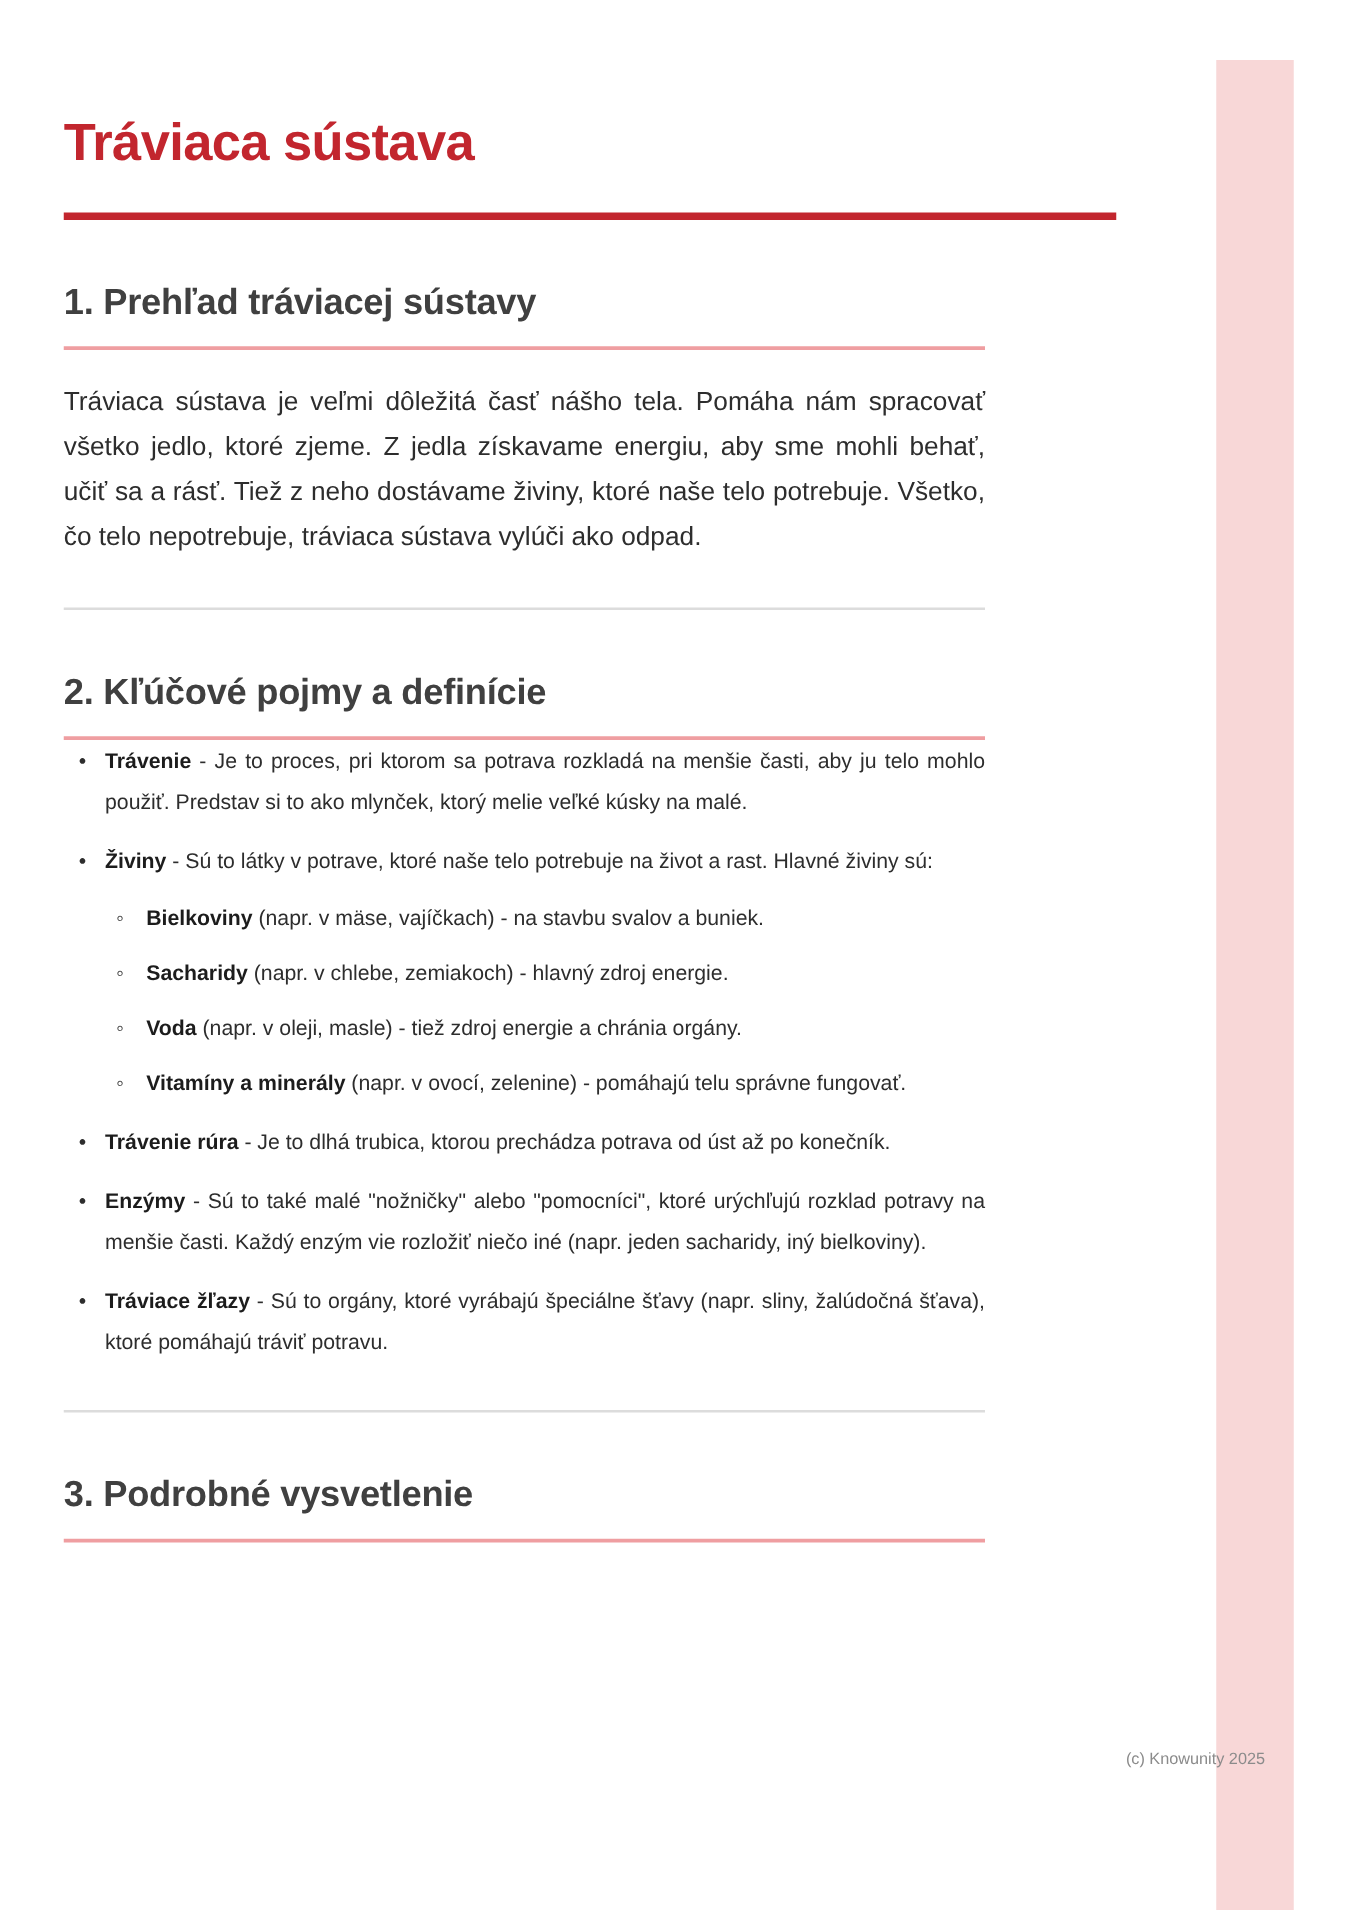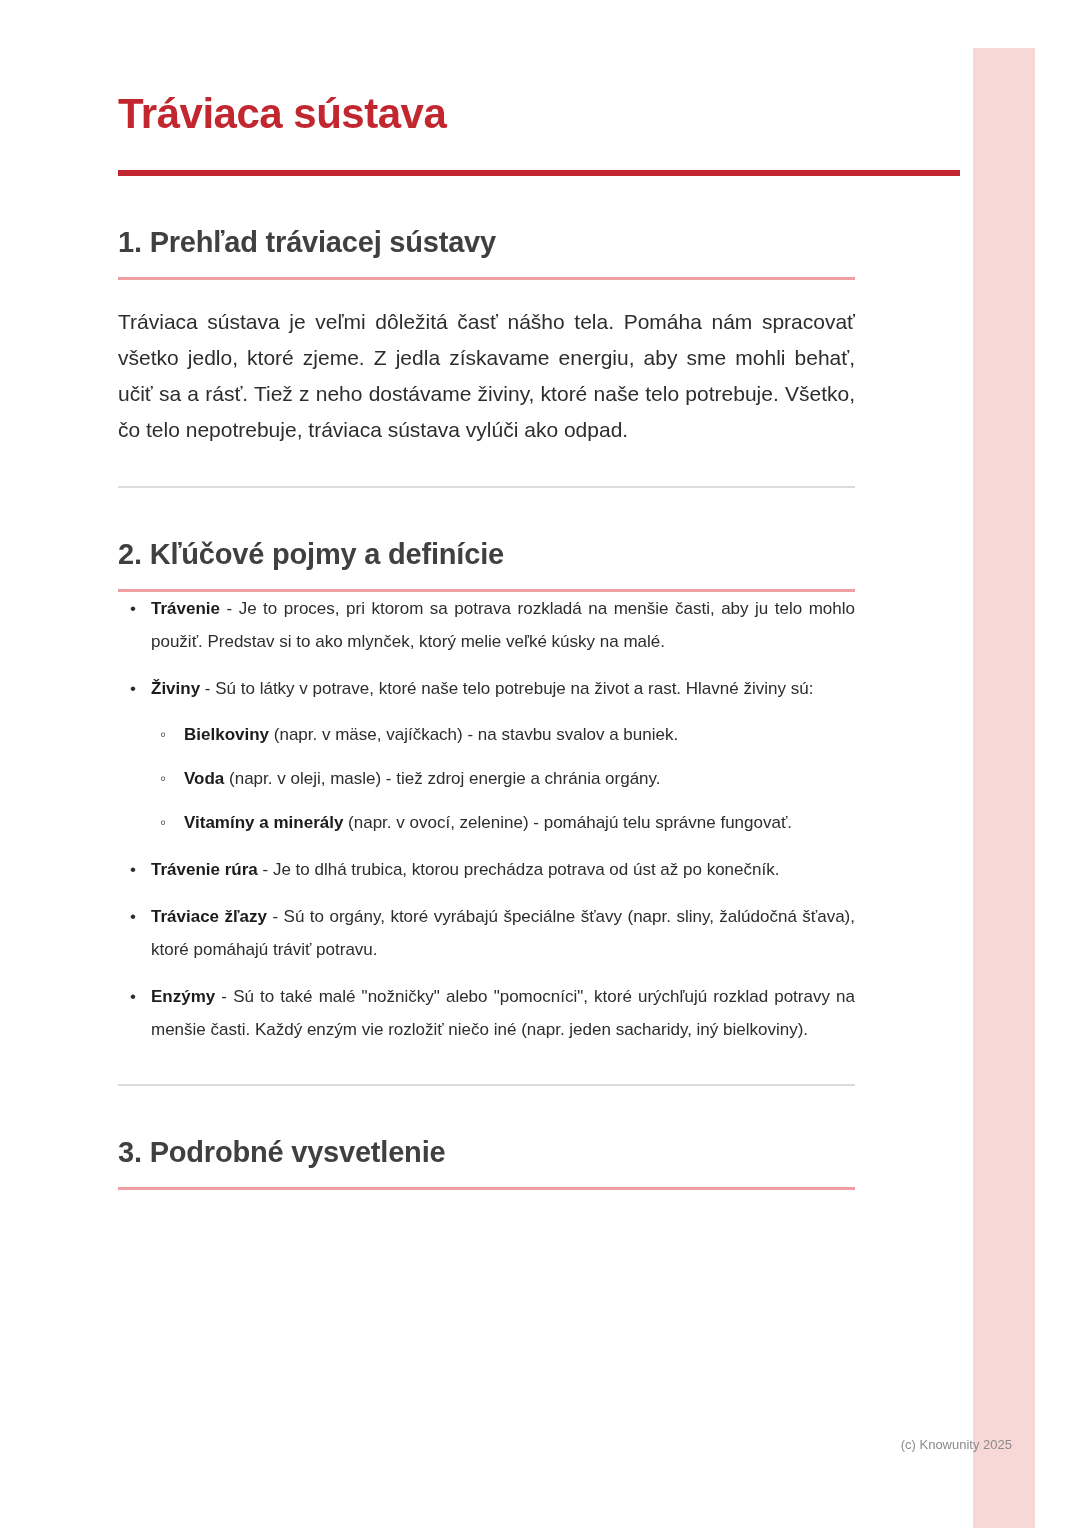--- a/index.html
+++ b/index.html
@@ -17,21 +17,21 @@
     top: 48px;
     right: 45px;
     width: 62px;
     height: 1480px;
     background: #f8d7d7;
     z-index: 0;
   }
   .content {
     position: relative;
     z-index: 1;
-    padding: 90px 0 0 118px;
+    padding: 90px 0 0 51px;
   }
   h1.page-title {
     font-size: 42px;
     font-weight: 700;
     color: #c2262e;
     letter-spacing: -0.5px;
   }
   .title-rule {
     width: 842px;
     height: 6px;
@@ -96,21 +96,21 @@
   }
   .sub-list > li::before {
     content: "\25E6";
     position: absolute;
     left: 9px;
     color: #2d2d2d;
   }
   .term { font-weight: 700; color: #1c1c1c; }
   .footer-credit {
     position: absolute;
-    top: 1437px;
+    top: 1399px;
     right: 68px;
     z-index: 2;
     font-size: 13px;
     color: #8b8b8b;
     margin-left: 25px;
   }
 </style>
 </head>
 <body>
 
@@ -137,35 +137,38 @@
       <li>
         <span class="term">Trávenie</span><span> - Je to proces, pri ktorom sa potrava rozkladá na menšie časti, aby ju telo mohlo použiť. Predstav si to ako mlynček, ktorý melie veľké kúsky na malé.</span>
       </li>
       <li>
         <span class="term">Živiny</span><span> - Sú to látky v potrave, ktoré naše telo potrebuje na život a rast. Hlavné živiny sú:</span>
         <ul class="sub-list">
           <li>
             <span class="term">Bielkoviny</span><span> (napr. v mäse, vajíčkach) - na stavbu svalov a buniek.</span>
           </li>
           <li>
+            <span class="term">Sacharidy</span><span> (napr. v chlebe, zemiakoch) - hlavný zdroj energie.</span>
+          </li>
+          <li>
             <span class="term">Voda</span><span> (napr. v oleji, masle) - tiež zdroj energie a chránia orgány.</span>
           </li>
           <li>
             <span class="term">Vitamíny a minerály</span><span> (napr. v ovocí, zelenine) - pomáhajú telu správne fungovať.</span>
           </li>
         </ul>
       </li>
       <li>
         <span class="term">Trávenie rúra</span><span> - Je to dlhá trubica, ktorou prechádza potrava od úst až po konečník.</span>
       </li>
       <li>
-        <span class="term">Tráviace žľazy</span><span> - Sú to orgány, ktoré vyrábajú špeciálne šťavy (napr. sliny, žalúdočná šťava), ktoré pomáhajú tráviť potravu.</span>
+        <span class="term">Enzýmy</span><span> - Sú to také malé "nožničky" alebo "pomocníci", ktoré urýchľujú rozklad potravy na menšie časti. Každý enzým vie rozložiť niečo iné (napr. jeden sacharidy, iný bielkoviny).</span>
       </li>
       <li>
-        <span class="term">Enzýmy</span><span> - Sú to také malé "nožničky" alebo "pomocníci", ktoré urýchľujú rozklad potravy na menšie časti. Každý enzým vie rozložiť niečo iné (napr. jeden sacharidy, iný bielkoviny).</span>
+        <span class="term">Tráviace žľazy</span><span> - Sú to orgány, ktoré vyrábajú špeciálne šťavy (napr. sliny, žalúdočná šťava), ktoré pomáhajú tráviť potravu.</span>
       </li>
     </ul>
   </section>
 
   <div class="divider"></div>
 
   <section class="sec">
     <h2>3. Podrobné vysvetlenie</h2>
     <div class="h2-rule"></div>
   </section>

